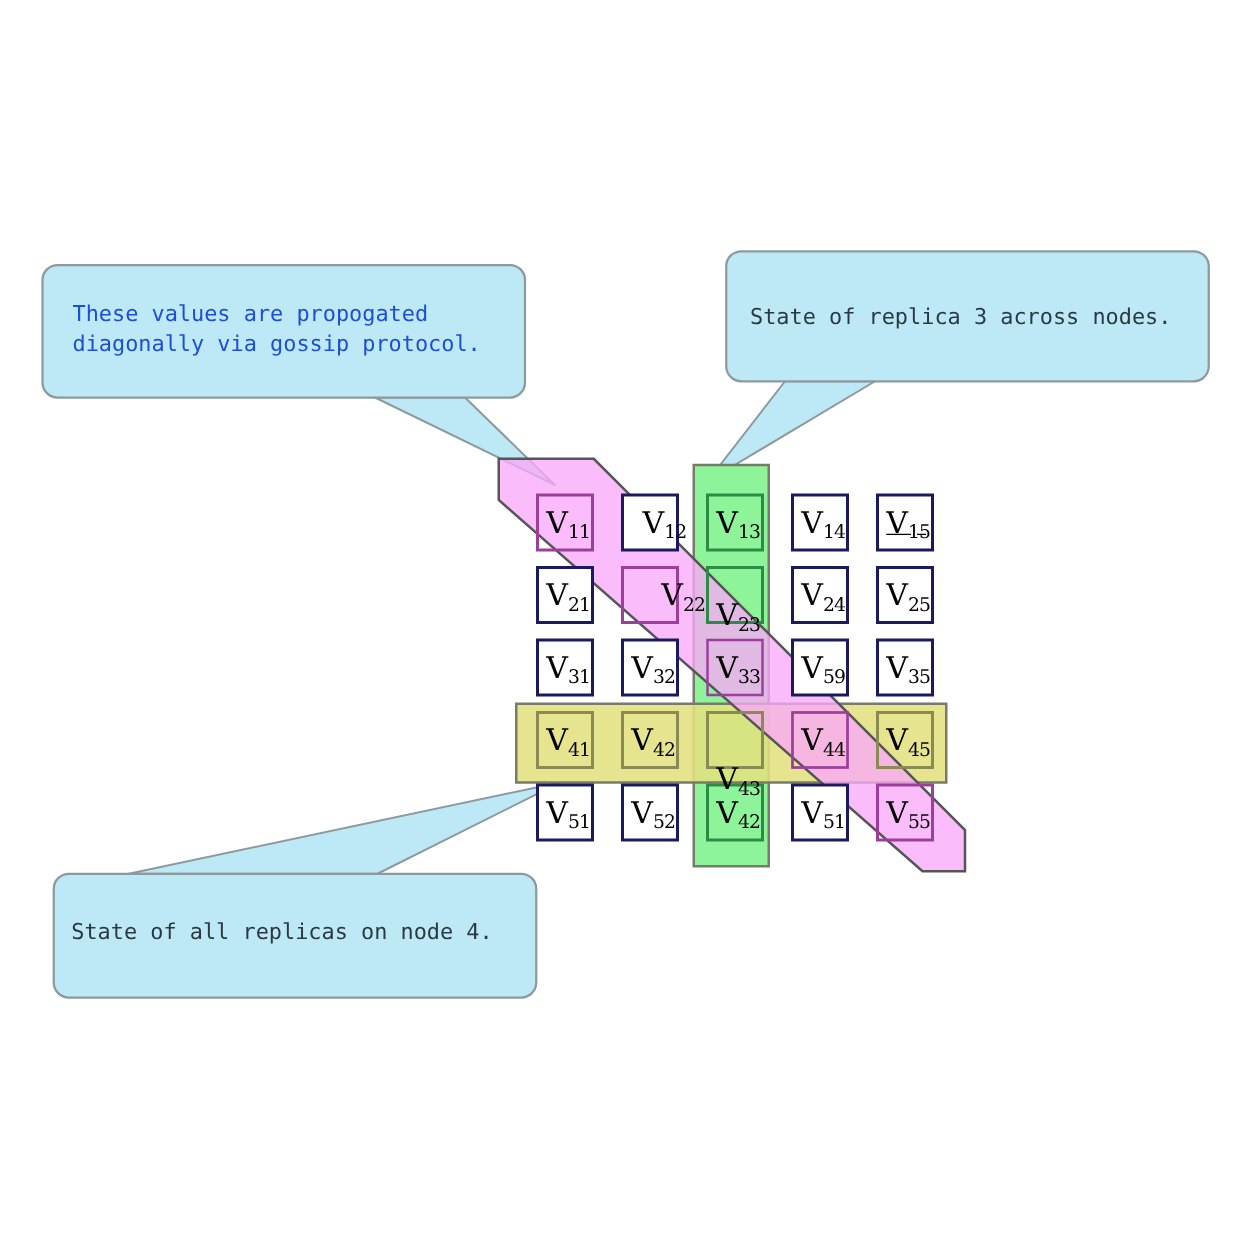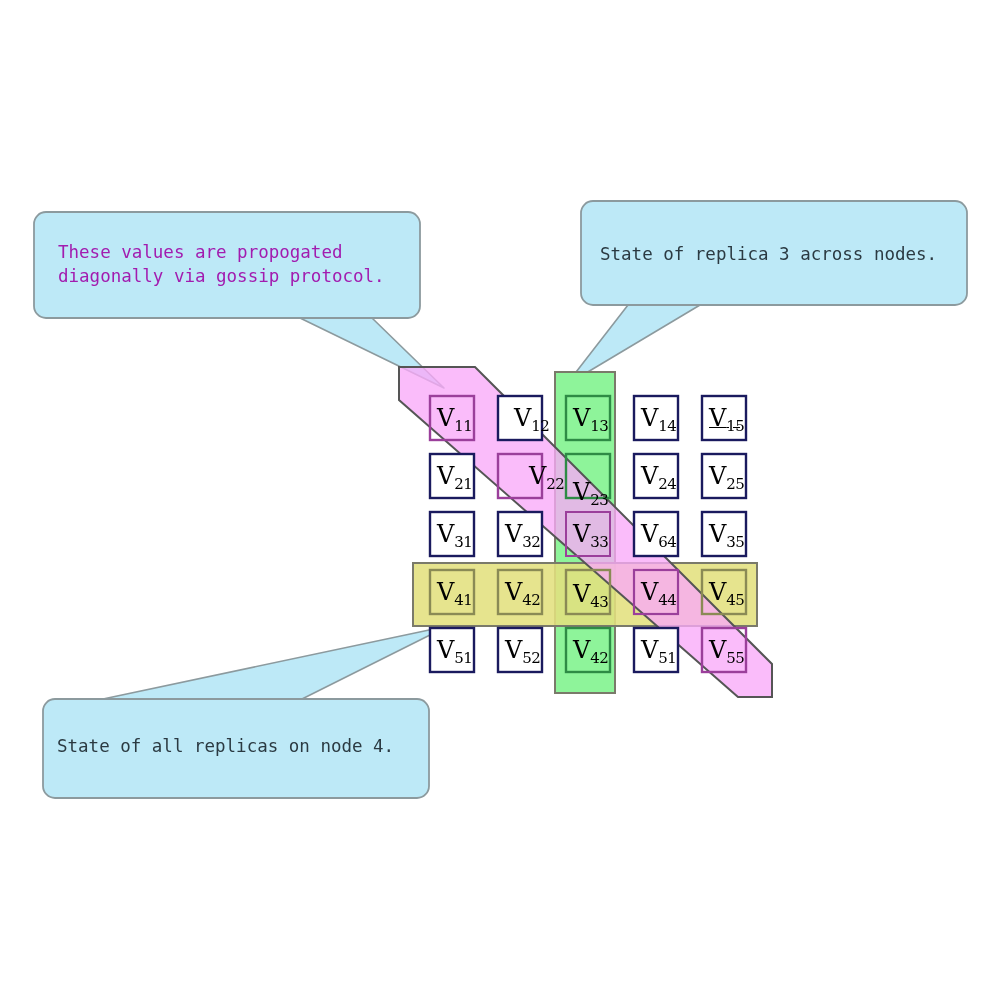--- a/index.html
+++ b/index.html
@@ -114,34 +114,34 @@
       <div class="cell-label" style="left: 641px; top: 404px;"><span class="v">V</span><span class="sub">14</span></div>
       <div class="cell-label" style="left: 709px; top: 404px; text-decoration: underline;"><span class="v">V</span><span class="sub">15</span></div>
       <div class="cell-label" style="left: 437px; top: 462px;"><span class="v">V</span><span class="sub">21</span></div>
       <div class="cell-label" style="left: 505px; top: 462px; margin-left: 24px;"><span class="v">V</span><span class="sub">22</span></div>
       <div class="cell-label" style="left: 573px; top: 462px; margin-top: 16px;"><span class="v">V</span><span class="sub">23</span></div>
       <div class="cell-label" style="left: 641px; top: 462px;"><span class="v">V</span><span class="sub">24</span></div>
       <div class="cell-label" style="left: 709px; top: 462px;"><span class="v">V</span><span class="sub">25</span></div>
       <div class="cell-label" style="left: 437px; top: 520px;"><span class="v">V</span><span class="sub">31</span></div>
       <div class="cell-label" style="left: 505px; top: 520px;"><span class="v">V</span><span class="sub">32</span></div>
       <div class="cell-label" style="left: 573px; top: 520px;"><span class="v">V</span><span class="sub">33</span></div>
-      <div class="cell-label" style="left: 641px; top: 520px;"><span class="v">V</span><span class="sub">64</span></div>
+      <div class="cell-label" style="left: 641px; top: 520px;"><span class="v">V</span><span class="sub">59</span></div>
       <div class="cell-label" style="left: 709px; top: 520px;"><span class="v">V</span><span class="sub">35</span></div>
       <div class="cell-label" style="left: 437px; top: 578px;"><span class="v">V</span><span class="sub">41</span></div>
       <div class="cell-label" style="left: 505px; top: 578px;"><span class="v">V</span><span class="sub">42</span></div>
-      <div class="cell-label" style="left: 573px; top: 580px;"><span class="v">V</span><span class="sub">43</span></div>
+      <div class="cell-label" style="left: 573px; top: 609px;"><span class="v">V</span><span class="sub">43</span></div>
       <div class="cell-label" style="left: 641px; top: 578px;"><span class="v">V</span><span class="sub">44</span></div>
       <div class="cell-label" style="left: 709px; top: 578px;"><span class="v">V</span><span class="sub">45</span></div>
       <div class="cell-label" style="left: 437px; top: 636px;"><span class="v">V</span><span class="sub">51</span></div>
       <div class="cell-label" style="left: 505px; top: 636px;"><span class="v">V</span><span class="sub">52</span></div>
       <div class="cell-label" style="left: 573px; top: 636px;"><span class="v">V</span><span class="sub">42</span></div>
       <div class="cell-label" style="left: 641px; top: 636px;"><span class="v">V</span><span class="sub">51</span></div>
       <div class="cell-label" style="left: 709px; top: 636px;"><span class="v">V</span><span class="sub">55</span></div>
     </div>
 
   <div id="callout-texts">
-      <div class="callout-text" style="left: 58px; top: 240px; color: #a21caf;">These values are propogated
+      <div class="callout-text" style="left: 58px; top: 240px; color: #1d4ed8;">These values are propogated
 diagonally via gossip protocol.</div>
       <div class="callout-text" style="left: 600px; top: 242px; color: rgb(43, 58, 66);">State of replica 3 across nodes.</div>
       <div class="callout-text" style="left: 57px; top: 734px; color: rgb(43, 58, 66);">State of all replicas on node 4.</div>
     </div>
 
 </div>
 
 </body></html>

